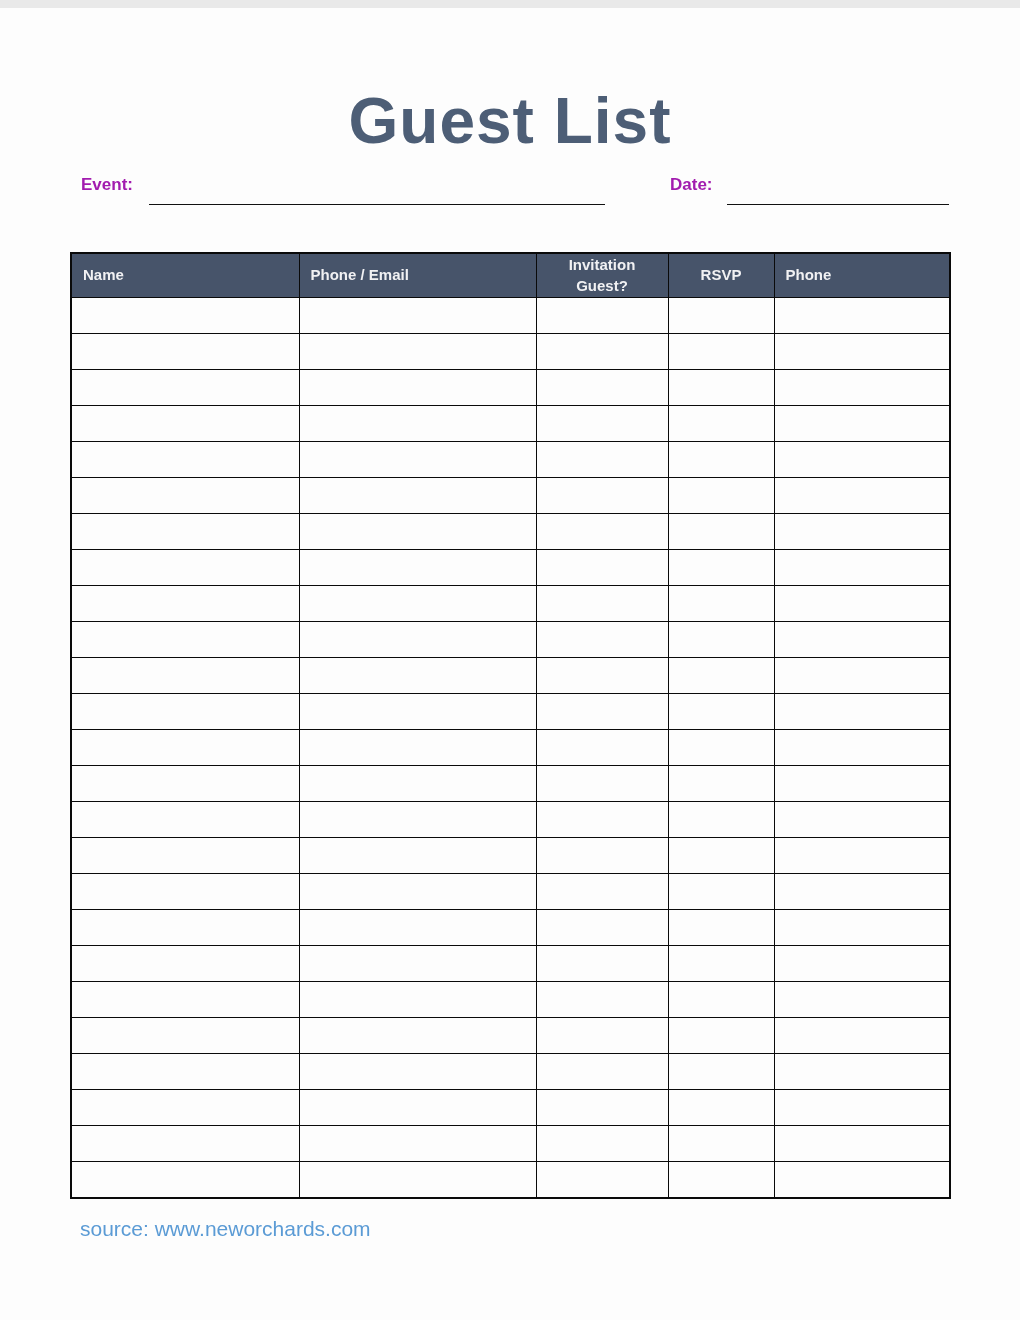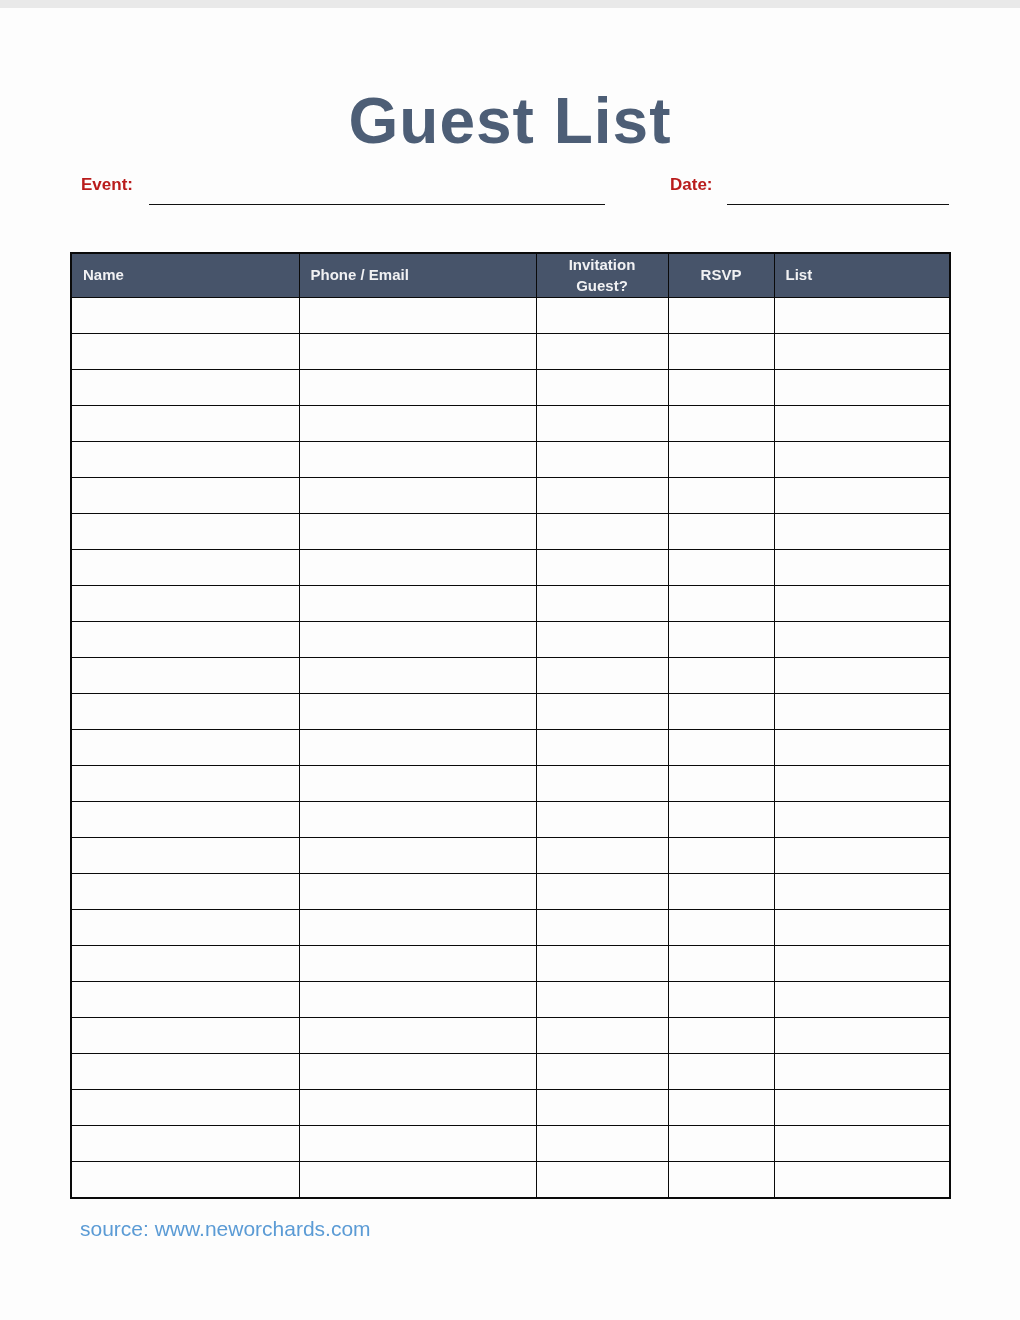--- a/index.html
+++ b/index.html
@@ -25,21 +25,21 @@
     font-size: 64px;
     font-weight: 600;
     letter-spacing: 1px;
     color: var(--title, #4d5e76);
     line-height: 1.05;
   }
   .field-label {
     position: absolute;
     font-size: 17px;
     font-weight: 700;
-    color: #b91c1c;
+    color: #a21caf;
   }
   .event-label { top: 167px; left: 81px; }
   .date-label  { top: 167px; left: 670px; text-align: right; }
   .fill-line {
     position: absolute;
     border-bottom: 1.5px solid #111;
     height: 24px;
     font-size: 15px;
     color: #222;
     padding: 0 4px;
@@ -117,21 +117,21 @@
       <col class="col-inv">
       <col class="col-rsvp">
       <col class="col-notes">
     </colgroup>
     <thead>
       <tr>
         <th class="al-left">Name</th>
         <th class="al-left">Phone / Email</th>
         <th class="al-center">Invitation Guest?</th>
         <th class="al-center">RSVP</th>
-        <th class="al-left">List</th>
+        <th class="al-left">Phone</th>
       </tr>
     </thead>
     <tbody>
         <tr>
           <td class="al-left"></td>
           <td class="al-left"></td>
           <td class="al-center"></td>
           <td class="al-center"></td>
           <td class="al-left"></td>
         </tr>

